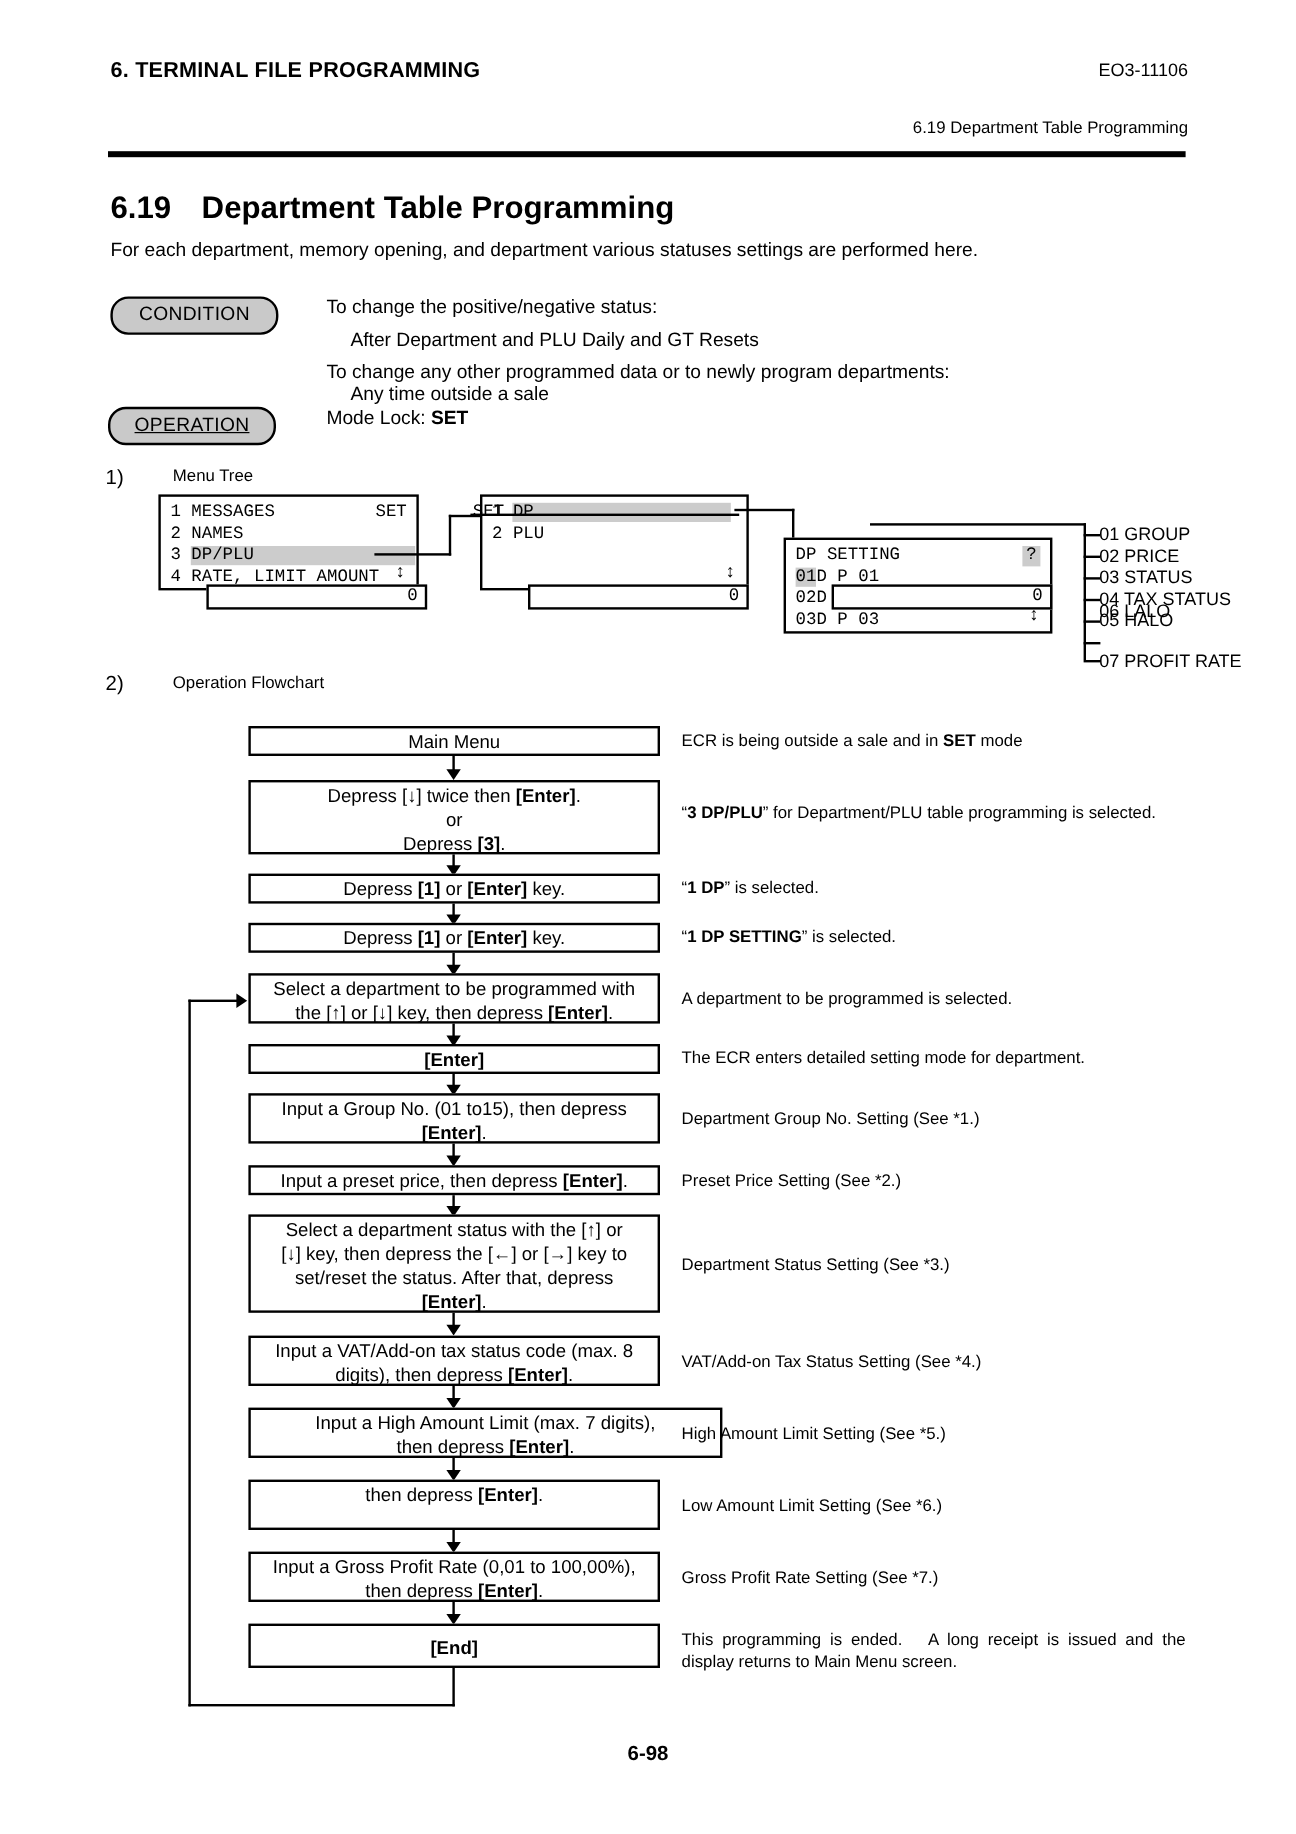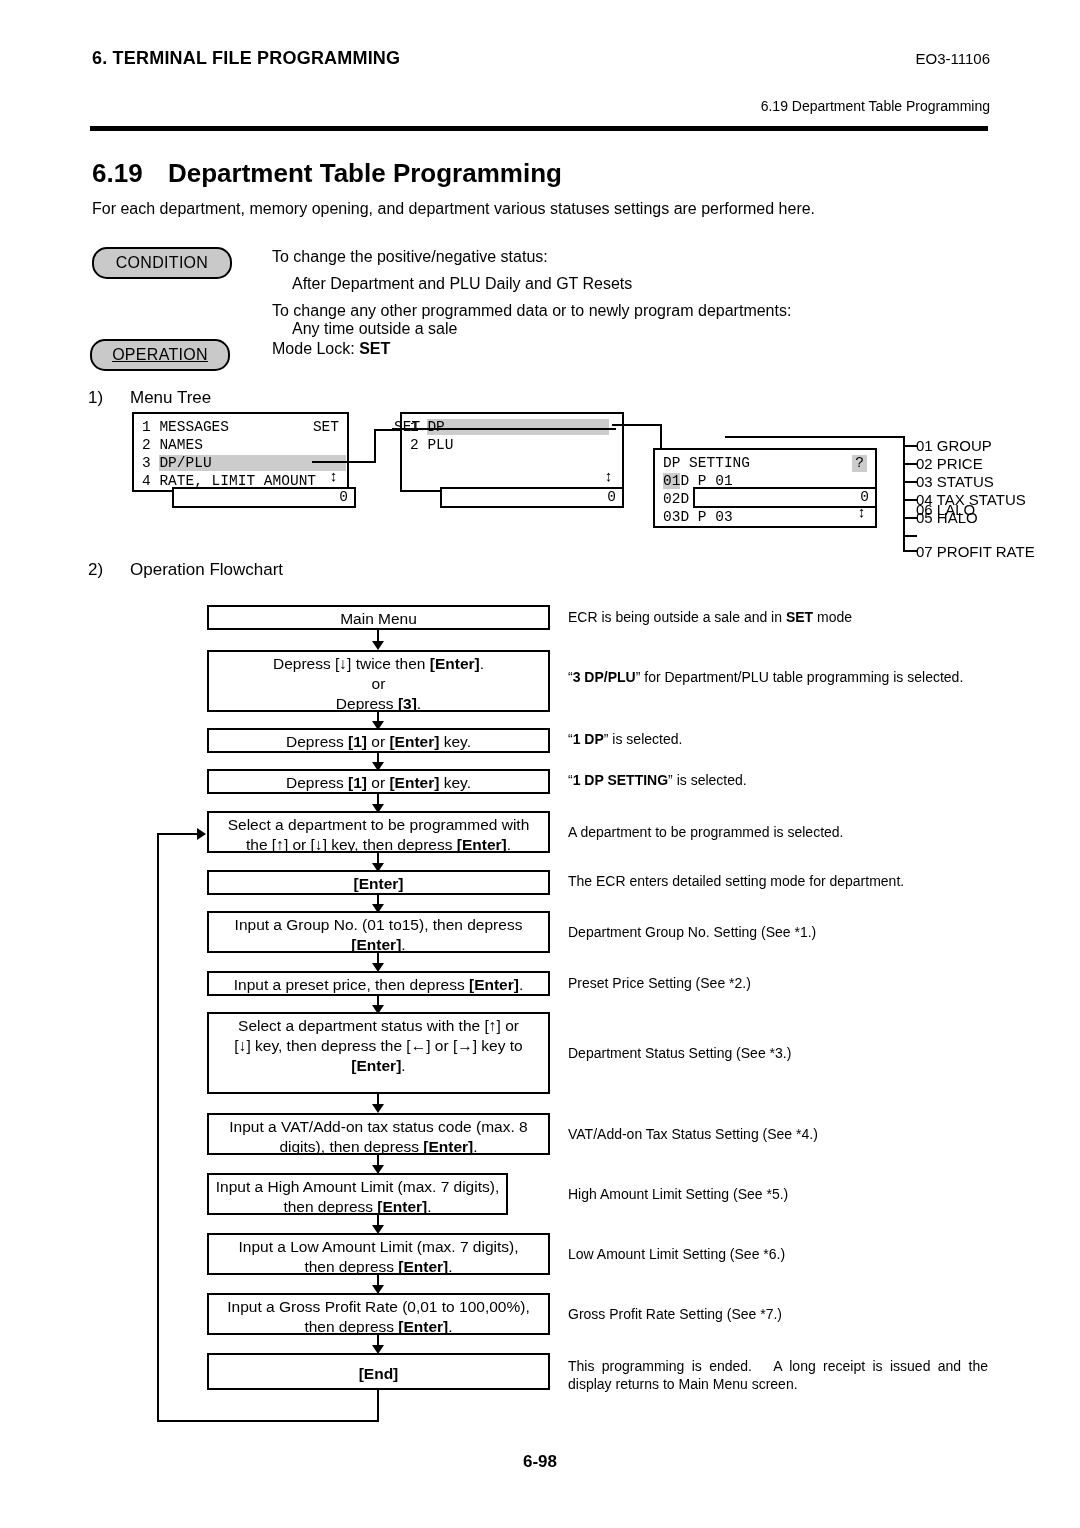--- a/index.html
+++ b/index.html
@@ -79,21 +79,21 @@
   .cond-line.indent { left: 292px; text-align: right; }
   .co-l0 { top: 248px; }
   .co-l1 { top: 275px; }
   .co-l2 { top: 302px; }
   .co-l3 { top: 320px; }
   .co-l4 { top: 340px; }
   .co-l4 b { font-weight: bold; }
 
   
   .list-num { position: absolute; font-size: 17px; }
-  .list-lbl { position: absolute; font-size: 17px; }
+  .list-lbl { position: absolute; font-size: 14px; margin-left: 14px; }
   .mt-num { left: 88px; top: 388px; }
   .mt-lbl { left: 130px; top: 388px; }
 
   .of-num { left: 88px; top: 560px; }
   .of-lbl { left: 130px; top: 560px; }
 
   
   .lcd {
     position: absolute;
     border: 2px solid #000;
@@ -359,44 +359,44 @@
 <div class="fbox" style="left:207px; top:971px; width:343px; height:25px;">
   <div>Input a preset price, then depress <b>[Enter]</b>.</div>
 </div>
 <div class="fnote" style="top:974px;">Preset Price Setting (See *2.)</div>
 <div class="arrow-v" style="left:377px; top:996px; height:13px;"></div>
 <div class="arrow-head" style="left:372px; top:1005px;"></div>
 
 <div class="fbox" style="left:207px; top:1012px; width:343px; height:82px;">
   <div>Select a department status with the [↑] or</div>
   <div>[↓] key, then depress the [←] or [→] key to</div>
+  <div>set/reset the status.  After that, depress</div>
   <div><b>[Enter]</b>.</div>
 </div>
 <div class="fnote" style="top:1044px;">Department Status Setting (See *3.)</div>
 <div class="arrow-v" style="left:377px; top:1094px; height:13px;"></div>
 <div class="arrow-head" style="left:372px; top:1104px;"></div>
 
 <div class="fbox" style="left:207px; top:1113px; width:343px; height:42px;">
   <div>Input a VAT/Add-on tax status code (max. 8</div>
   <div>digits), then depress <b>[Enter]</b>.</div>
 </div>
 <div class="fnote" style="top:1125px;">VAT/Add-on Tax Status Setting (See *4.)</div>
 <div class="arrow-v" style="left:377px; top:1155px; height:13px;"></div>
 <div class="arrow-head" style="left:372px; top:1165px;"></div>
 
-<div class="fbox" style="left:207px; top:1173px; width:301px; height:42px;">
+<div class="fbox" style="left:207px; top:1173px; width:395px; height:42px;">
   <div>Input a High Amount Limit (max. 7 digits),</div>
   <div>then depress <b>[Enter]</b>.</div>
 </div>
 <div class="fnote" style="top:1185px;">High Amount Limit Setting (See *5.)</div>
 <div class="arrow-v" style="left:377px; top:1215px; height:13px;"></div>
 <div class="arrow-head" style="left:372px; top:1225px;"></div>
 
 <div class="fbox" style="left:207px; top:1233px; width:343px; height:42px;">
-  <div>Input a Low Amount Limit (max. 7 digits),</div>
   <div>then depress <b>[Enter]</b>.</div>
 </div>
 <div class="fnote" style="top:1245px;">Low Amount Limit Setting (See *6.)</div>
 <div class="arrow-v" style="left:377px; top:1275px; height:13px;"></div>
 <div class="arrow-head" style="left:372px; top:1285px;"></div>
 
 <div class="fbox" style="left:207px; top:1293px; width:343px; height:42px;">
   <div>Input a Gross Profit Rate (0,01 to 100,00%),</div>
   <div>then depress <b>[Enter]</b>.</div>
 </div>

